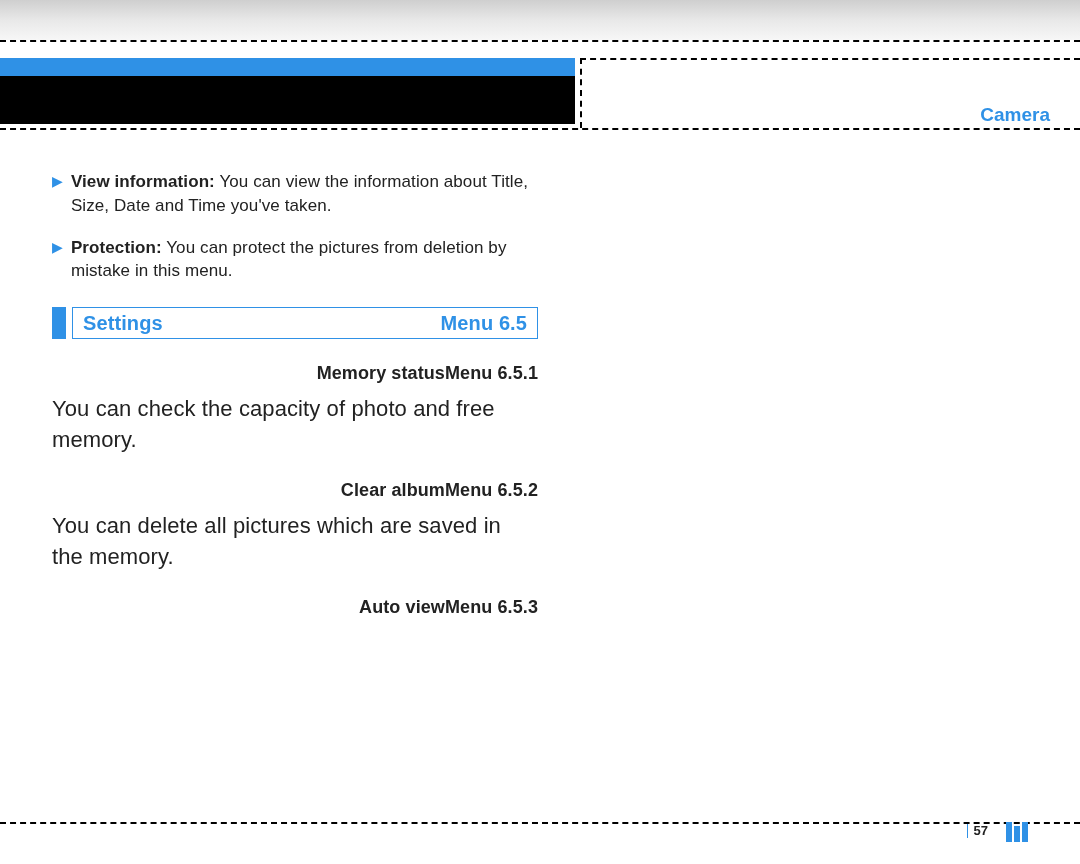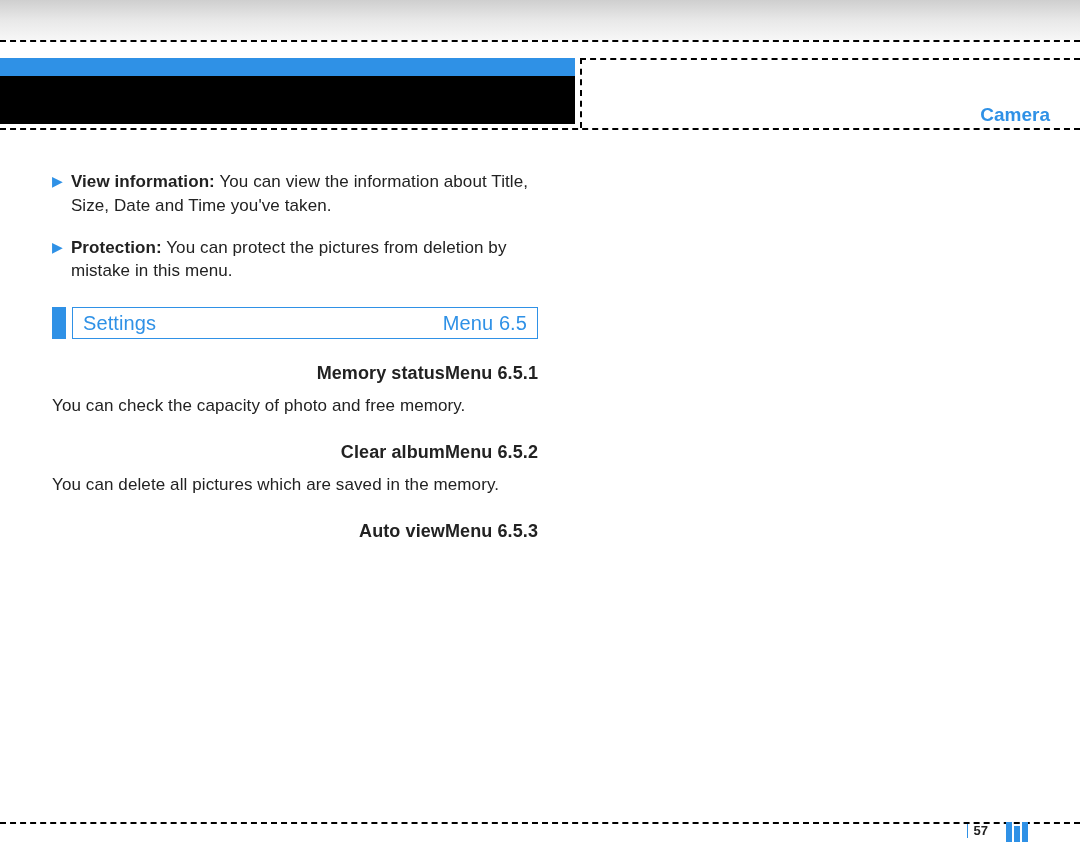--- a/index.html
+++ b/index.html
@@ -121,36 +121,36 @@
     margin-right: 6px;
   }
   .heading-bar {
     flex: 1 1 auto;
     border: 1.5px solid #2f91e6;
     display: flex;
     justify-content: space-between;
     align-items: center;
     padding: 12px 10px;
     color: #2f91e6;
-    font-weight: normal;
+    font-weight: bold;
     font-size: 20px;
   }
 
   .sub-row {
     display: flex;
     justify-content: flex-end;
     font-weight: bold;
     font-size: 18px;
     margin-top: 22px;
     margin-bottom: 8px;
   }
   .sub-row:first-of-type { margin-top: 18px; }
 
   .body-text {
-    font-size: 17px;
+    font-size: 22px;
     line-height: 1.4;
   }
 
   .page-num {
     position: absolute;
     right: 92px;
     bottom: 26px;
     font-size: 13px;
     font-weight: bold;
     color: #222;

